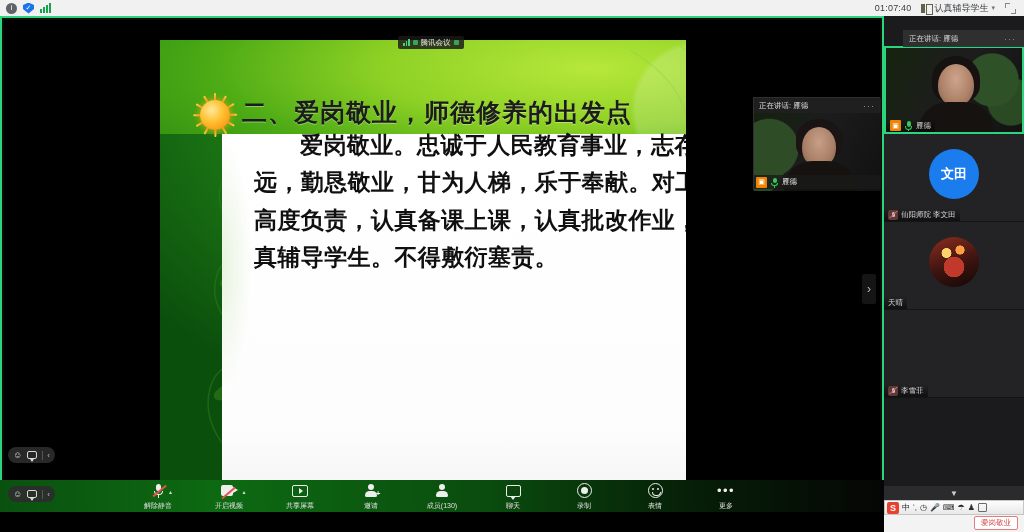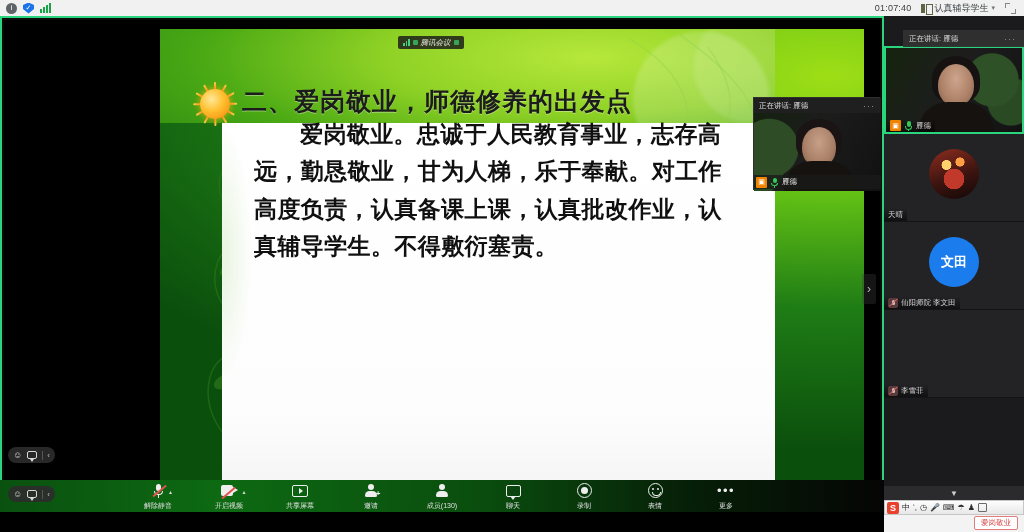--- a/index.html
+++ b/index.html
@@ -51,31 +51,31 @@
     position:absolute; left:0; top:0; width:884px; height:496px;
     border: 2px solid #2ad57e; pointer-events:none;
   }
   .share-frame.inner { left:2px; top:2px; width:880px; height:492px; border-color:#0b0b0b; }
 
   
   .share-tag {
     position: absolute; left: 398px; top: 20px; height: 13px;
     background: rgba(25,25,25,.82); border-radius: 2px;
     display: flex; align-items: center; gap: 3px; padding: 0 5px;
-    font-size: 7.5px; color: #e8e8e8; z-index: 7; font-style: italic;
+    font-size: 7.5px; color: #e8e8e8; z-index: 7;
   }
   .share-tag .sig { display:flex; align-items:flex-end; gap:1px; height:7px; }
   .share-tag .sig i { width:1.5px; background:#44d17f; display:block; }
   .share-tag .sig i:nth-child(1){height:3px}.share-tag .sig i:nth-child(2){height:5px}
   .share-tag .sig i:nth-child(3){height:7px}
   .share-tag .gdot{width:5px;height:5px;background:#3aa35a;border-radius:1px;}
 
   
   .slide {
-    position: absolute; left: 160px; top: 13px; width: 704px; height: 466px;
+    position: absolute; left: 160px; top: 24px; width: 526px; height: 466px;
     overflow: hidden;
     background:
       radial-gradient(ellipse 120% 80% at 95% 10%, #9ede16 0%, #62c015 32%, #1f7d15 62%, #0b4f0d 100%),
       linear-gradient(180deg,#0c5210,#083a0b);
   }
   .slide-title-band {
     position: absolute; left: 0; top: 0; width: 615px; height: 94px;
     background: radial-gradient(ellipse 90% 160% at 70% 30%, #b6e83a 0%, #8ed125 38%, #4aa914 70%, #2c8a12 100%);
   }
   .slide-title-band::after{
@@ -545,34 +545,34 @@
         <span class="mic-ico green">
           <span class="cap"></span>
             <span class="arc"></span>
             <span class="stem"></span>
         </span>
         <span>雁德</span>
       </div>
     </div>
 
     <div class="tile">
-      <div class="tile-avatar img-lantern"></div>
-      <div class="tile-name">
-        <span>天晴</span>
-      </div>
-    </div>
-
-    <div class="tile">
       <div class="tile-avatar blue">文田</div>
       <div class="tile-name">
         <span class="mute-ico">
             <span class="m"></span>
             <span class="slash"></span>
           </span>
         <span>仙阳师院 李文田</span>
+      </div>
+    </div>
+
+    <div class="tile">
+      <div class="tile-avatar img-lantern"></div>
+      <div class="tile-name">
+        <span>天晴</span>
       </div>
     </div>
 
 
     <div class="tile">
       <div class="tile-name">
         <span class="mute-ico">
             <span class="m"></span>
             <span class="slash"></span>
           </span>

